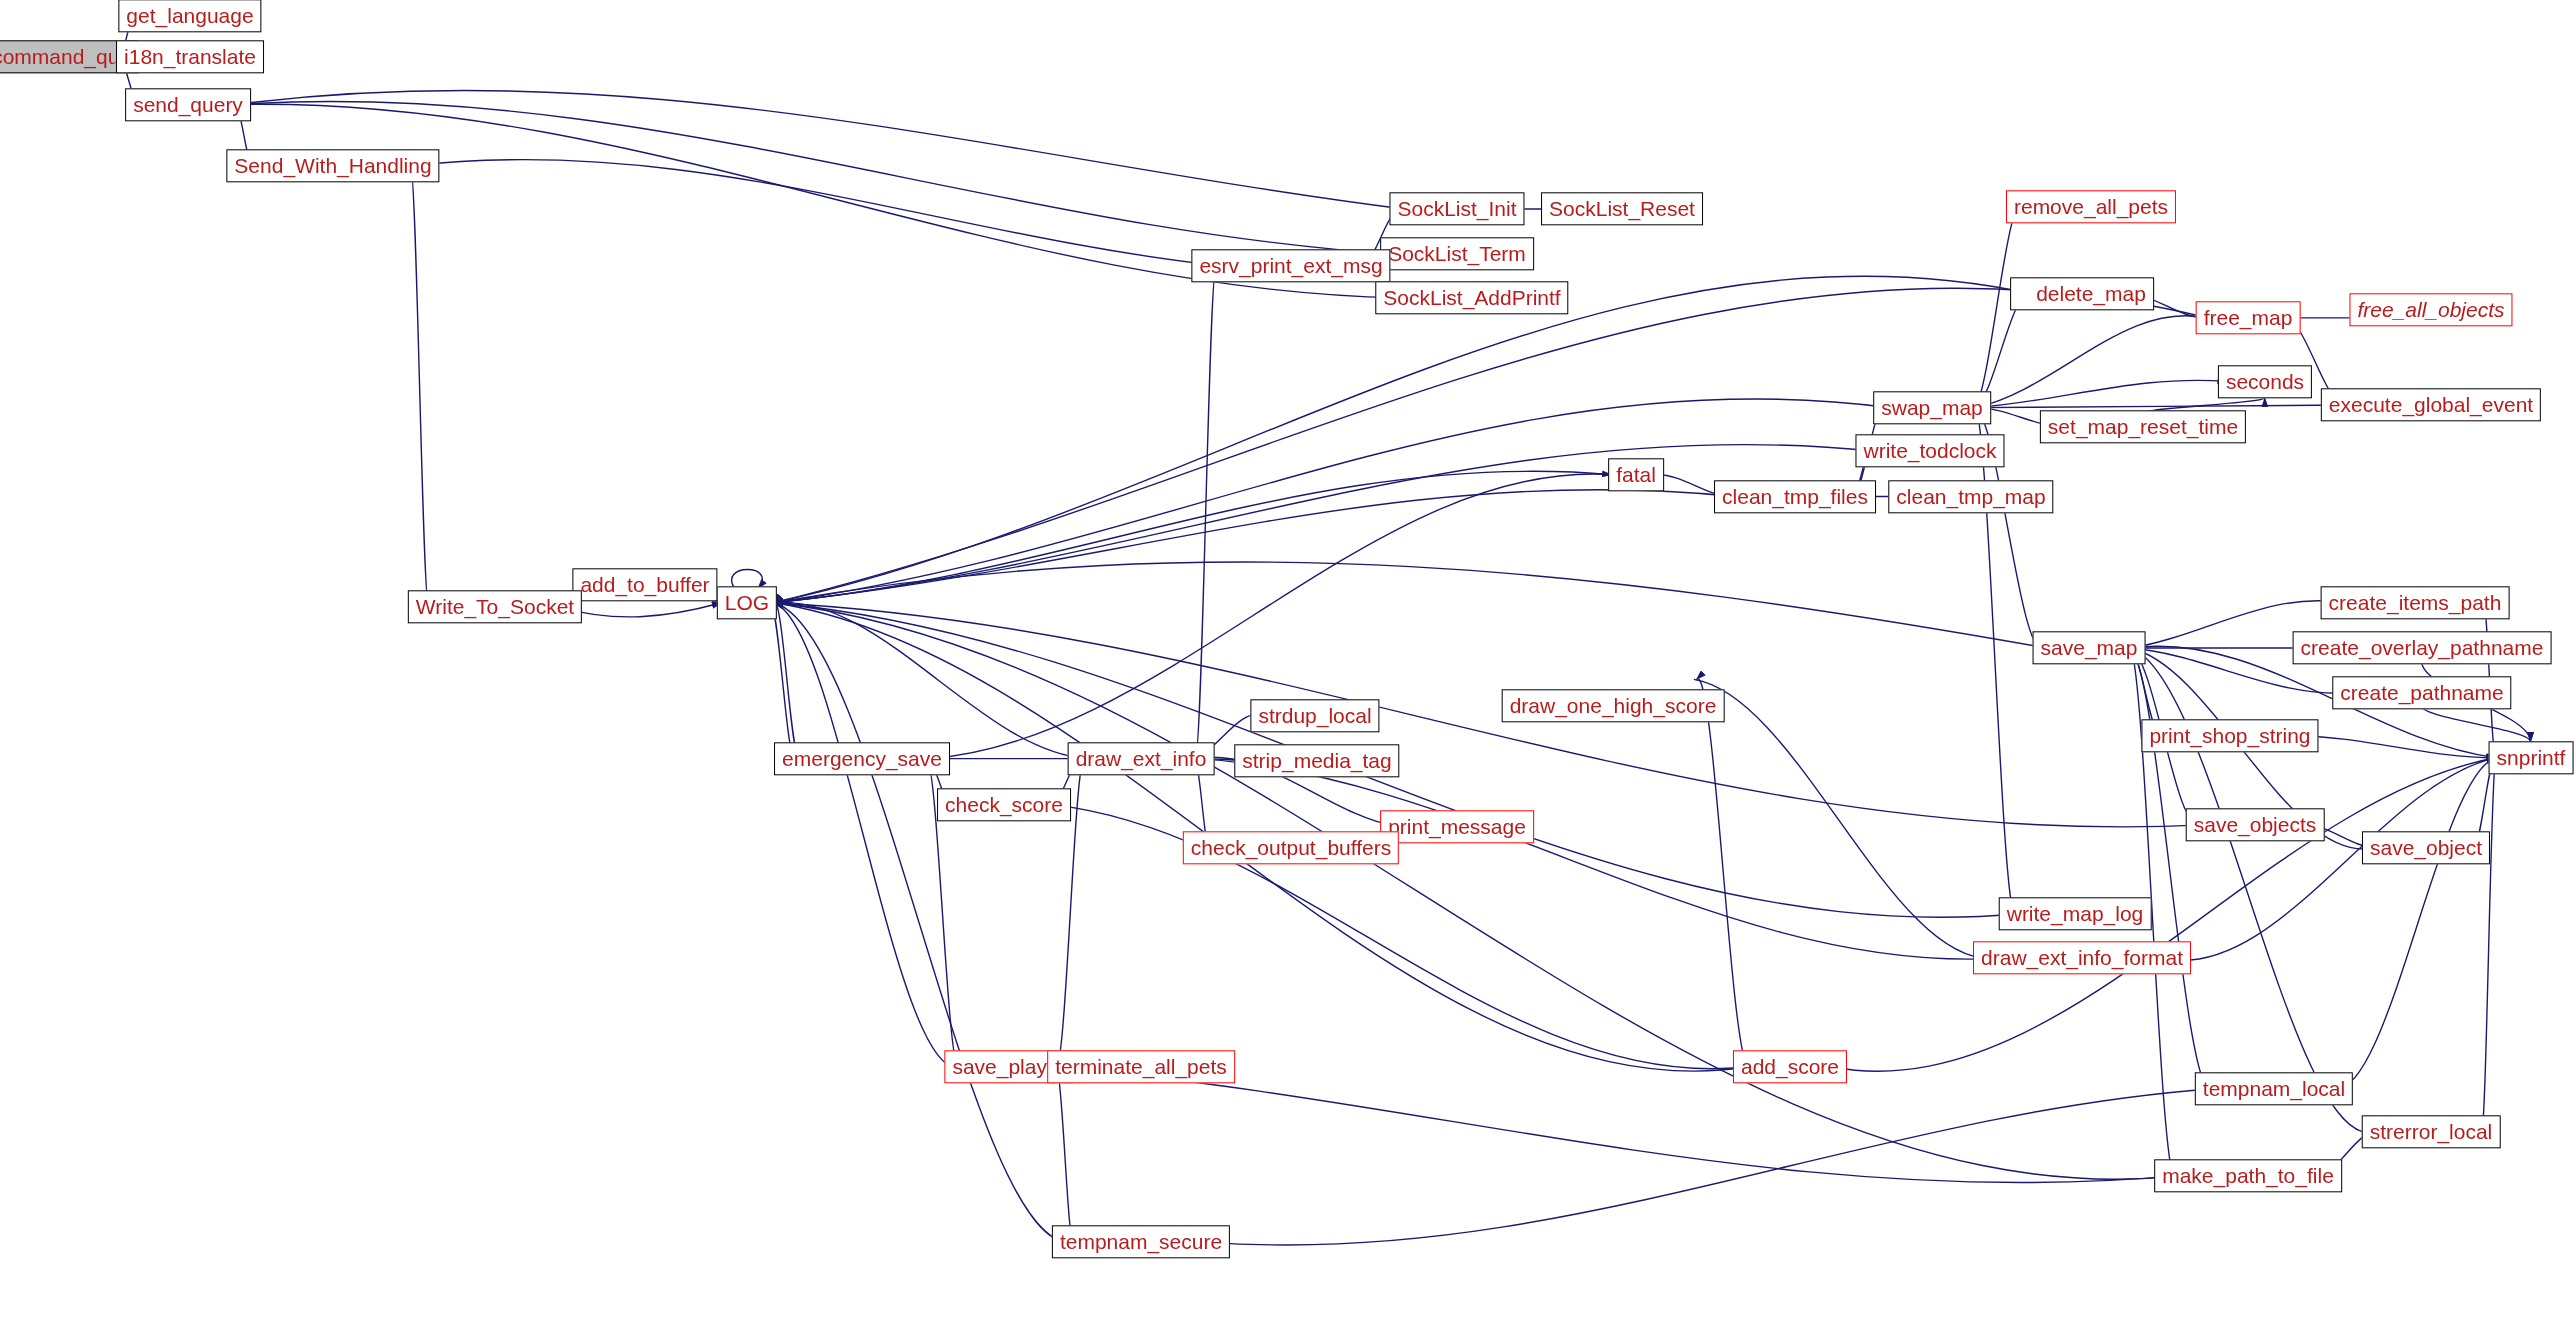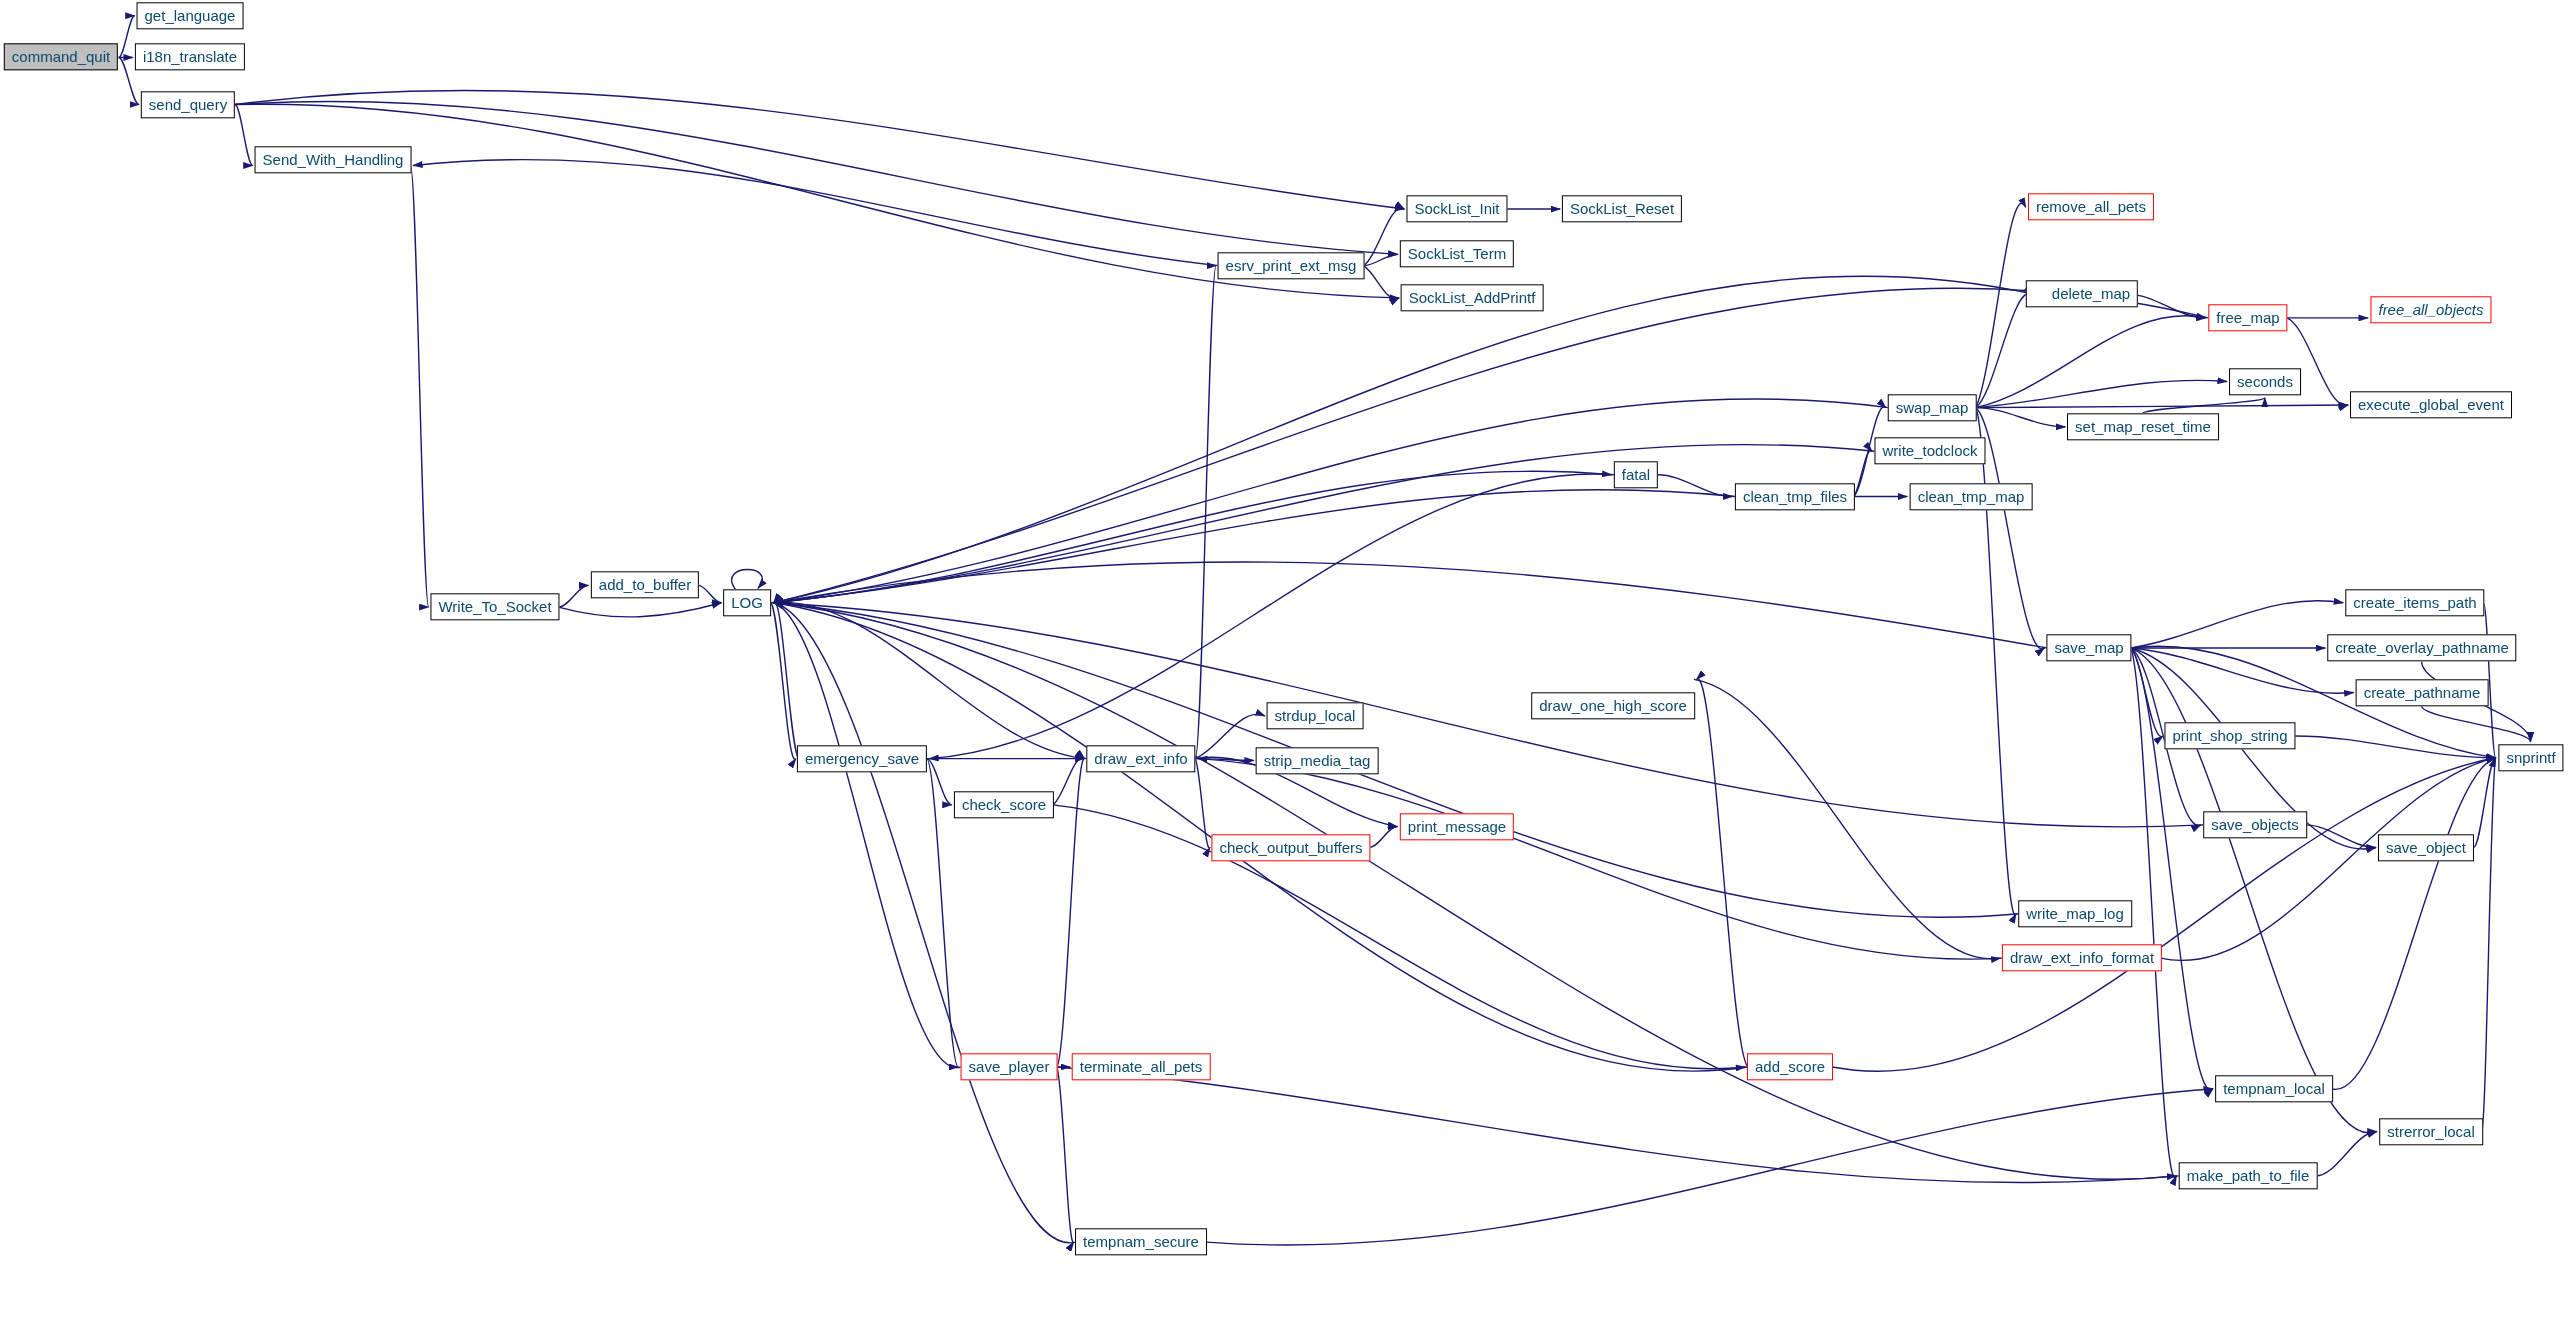--- a/index.html
+++ b/index.html
@@ -19,22 +19,22 @@
   #node-layer {
     position: absolute;
     left: 0; top: 0;
     width: 2576px; height: 1344px;
   }
   .node {
     position: absolute;
     transform: translate(-50%, -50%);
     background: #ffffff;
     border: 0.9px solid #000000;
-    color: #0c4a6e;
-    font-size: 15px;
+    color: #b91c1c;
+    font-size: 21px;
     line-height: 1;
     padding: 5.2px 7px;
     white-space: nowrap;
     cursor: pointer;
     z-index: 2;
   }
   .node.root {
     background: #bfbfbf;
     border-width: 1.7px;
   }
@@ -149,21 +149,21 @@
         <path class="edge" d="M 1213 1225 C 1219.825 1235, 1225.675 1436, 1232.5 1426" marker-end="url(#arrow)"></path>
         <path class="edge" d="M 1384.5 1426 C 1789.1 1456, 2135.9 1280, 2540.5 1250" marker-end="url(#arrow)"></path>
         <path class="edge" d="M 1235.5 1426 C 1113.875 1456, 1009.625 722, 888 692" marker-end="url(#arrow)"></path>
       </g>
   </svg>
   <div id="node-layer">
       <div class="node root" style="left: 61px; top: 57px;">command_quit</div>
       <div class="node" style="left: 190px; top: 15.7px;">get_language</div>
       <div class="node" style="left: 190px; top: 57px;">i18n_translate</div>
       <div class="node" style="left: 188px; top: 105px;">send_query</div>
-      <div class="node" style="left: 333px; top: 160px; text-align: right;">Send_With_Handling</div>
+      <div class="node" style="left: 333px; top: 166px; text-align: right;">Send_With_Handling</div>
       <div class="node" style="left: 1457px; top: 209px;">SockList_Init</div>
       <div class="node" style="left: 1622px; top: 209px;">SockList_Reset</div>
       <div class="node" style="left: 1457px; top: 254px;">SockList_Term</div>
       <div class="node" style="left: 1291px; top: 266px;">esrv_print_ext_msg</div>
       <div class="node" style="left: 1472px; top: 298px;">SockList_AddPrintf</div>
       <div class="node truncated" style="left: 2091px; top: 207px;">remove_all_pets</div>
       <div class="node" style="left: 2082px; top: 294px; padding-left: 25px;">delete_map</div>
       <div class="node truncated" style="left: 2248px; top: 318px;">free_map</div>
       <div class="node truncated" style="left: 2431px; top: 310px; font-style: italic;">free_all_objects</div>
       <div class="node" style="left: 1932px; top: 408px;">swap_map</div>

